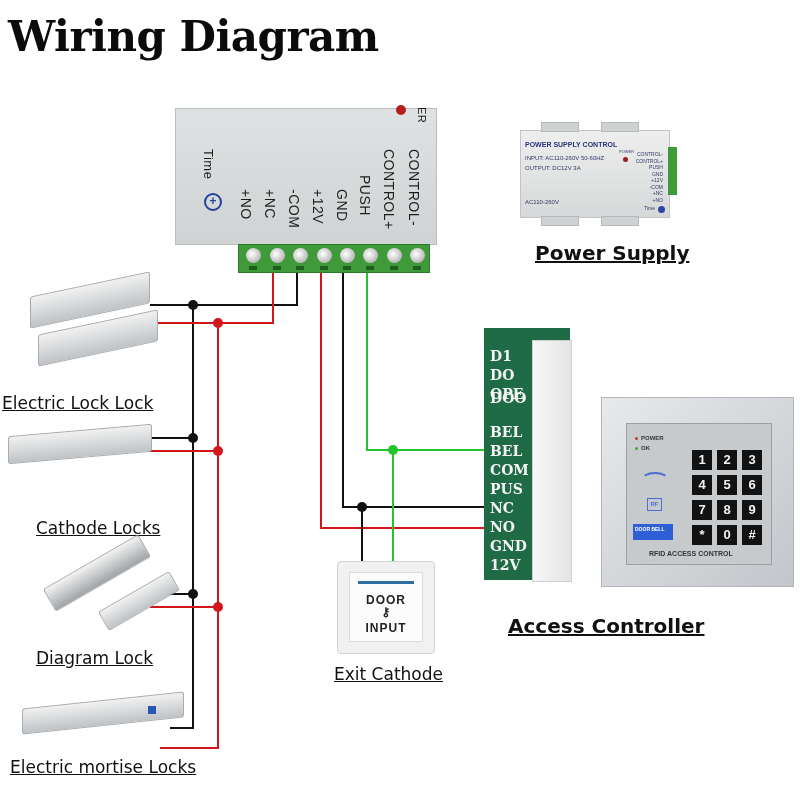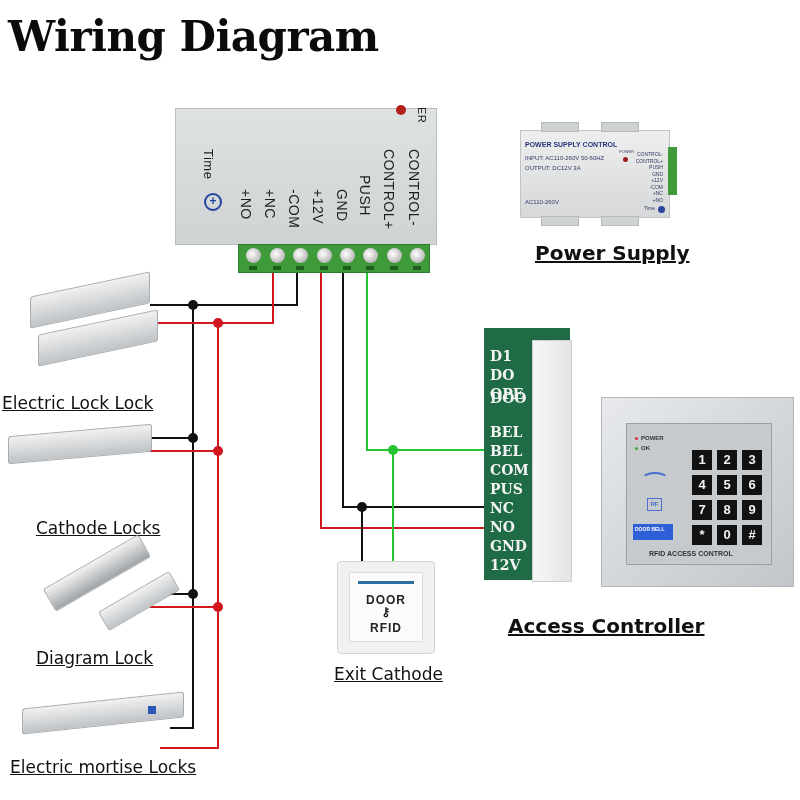--- a/index.html
+++ b/index.html
@@ -175,21 +175,21 @@
     <div class="key" style="left:115px;top:101px">#</div>
     <div class="ktxt" style="left:22px;top:126px;font-size:7px;">RFID ACCESS CONTROL</div>
   </div>
 </div>
 
 <div id="exitbtn" class="abs">
   <div id="exitface">
     <div class="bar"></div>
     <div class="w" style="top:20px">DOOR</div>
     <div class="w" style="top:32px;font-size:12px;letter-spacing:0;">⚷</div>
-    <div class="w" style="top:48px">RFID</div>
+    <div class="w" style="top:48px">INPUT</div>
   </div>
 </div>
 <div class="abs label" style="left:334px;top:664px;">Exit Cathode</div>
 
 <div class="lock" style="left:30px;top:284px;width:118px;height:30px;transform:skewY(-12deg);"></div>
 <div class="lock" style="left:38px;top:322px;width:118px;height:30px;transform:skewY(-12deg);"></div>
 <div class="abs label" style="left:2px;top:393px;">Electric Lock Lock</div>
 
 <div class="lock" style="left:8px;top:430px;width:142px;height:26px;transform:skewY(-5deg);"></div>
 <div class="abs label" style="left:36px;top:494px;margin-top:24px;">Cathode Locks</div>

